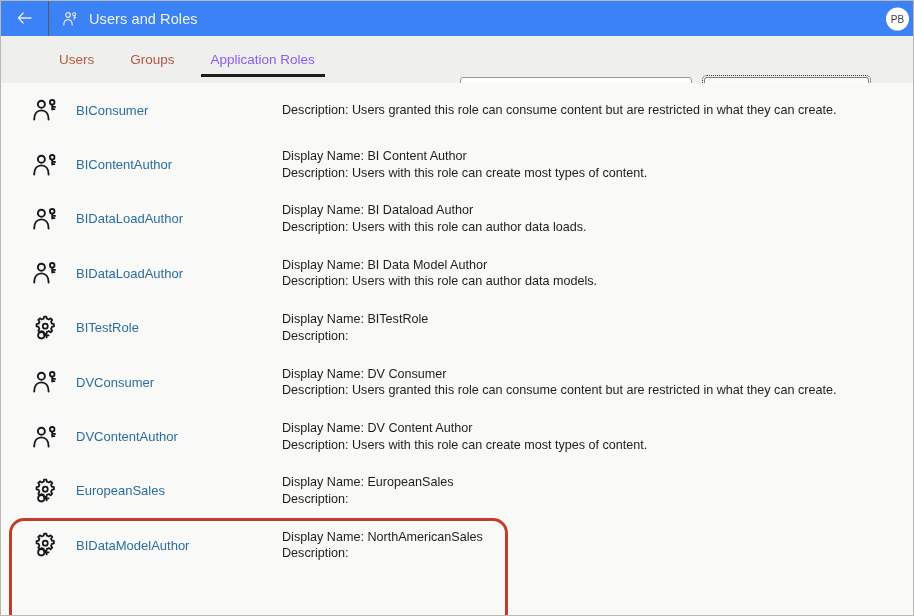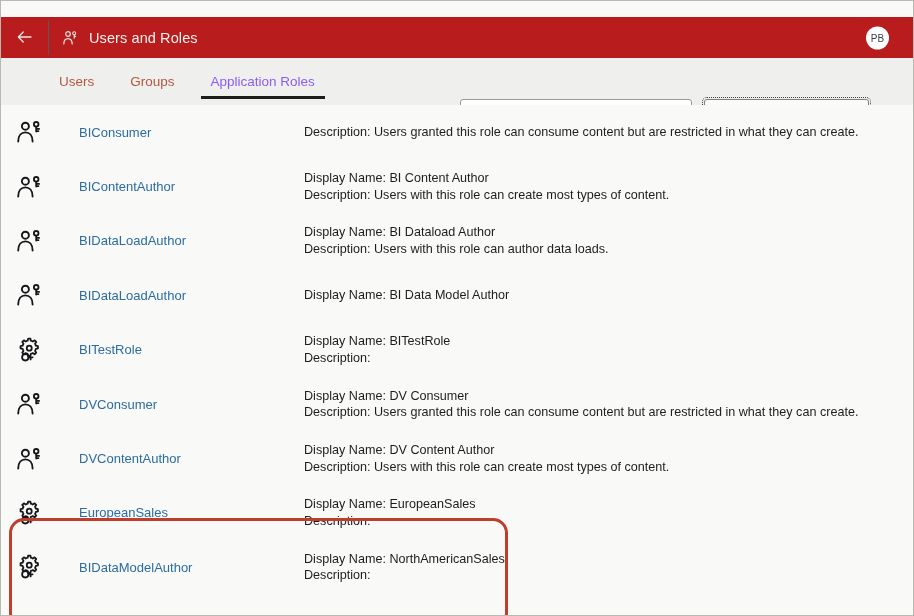--- a/index.html
+++ b/index.html
@@ -17,27 +17,26 @@
     position: relative;
     width: 914px;
     height: 616px;
     border: 1px solid #b9b9b4;
     background: #f9f9f7;
     overflow: hidden;
   }
 
   
   .titlebar {
-    height: 41px;
-    background: #b91c1c;
+    height: 35px;
+    background: #3b82f6;
     display: flex;
     align-items: center;
     position: relative;
     flex: 0 0 auto;
-    margin-top: 16px;
   }
   .back-cell {
     width: 48px;
     height: 35px;
     display: flex;
     align-items: center;
     justify-content: center;
     border-right: 1px solid #56595d;
   }
   .back-arrow {
@@ -54,21 +53,21 @@
   }
   .title-text {
     margin-left: 11px;
     color: #f2f2f0;
     font-size: 14.5px;
     letter-spacing: .1px;
     white-space: nowrap;
   }
   .avatar {
     position: absolute;
-    right: 24px;
+    right: 4px;
     top: 50%;
     transform: translateY(-50%);
     width: 23px;
     height: 23px;
     border-radius: 50%;
     background: #ffffff;
     color: #3c3f43;
     font-size: 10px;
     display: flex;
     align-items: center;
@@ -182,22 +181,21 @@
     position: relative;
     background: #f9f9f7;
     height: 532px;
     overflow: hidden;
   }
   .role-row {
     position: relative;
     height: 54.4px;
     display: flex;
     align-items: center;
-    padding-left: 14px;
-    gap: 19px;
+    padding-left: 30px;
   }
   .role-icon {
     width: 28px;
     height: 28px;
     flex: 0 0 28px;
     display: flex;
     align-items: center;
     justify-content: center;
     color: #16161a;
   }
@@ -353,20 +351,21 @@
 
     <div class="role-row">
       <span class="role-icon">
         <svg width="26" height="24">
             <use href="#ico-user-key"></use>
           </svg>
       </span>
       <span class="role-name">BIDataLoadAuthor</span>
       <span class="role-detail">
         <span class="ln">Display Name: BI Data Model Author</span>
+        <span class="ln">Description: Users with this role can author data models.</span>
       </span>
     </div>
 
 
     <div class="role-row">
       <span class="role-icon">
         <svg width="26" height="26">
             <use href="#ico-gear-user"></use>
           </svg>
       </span>

